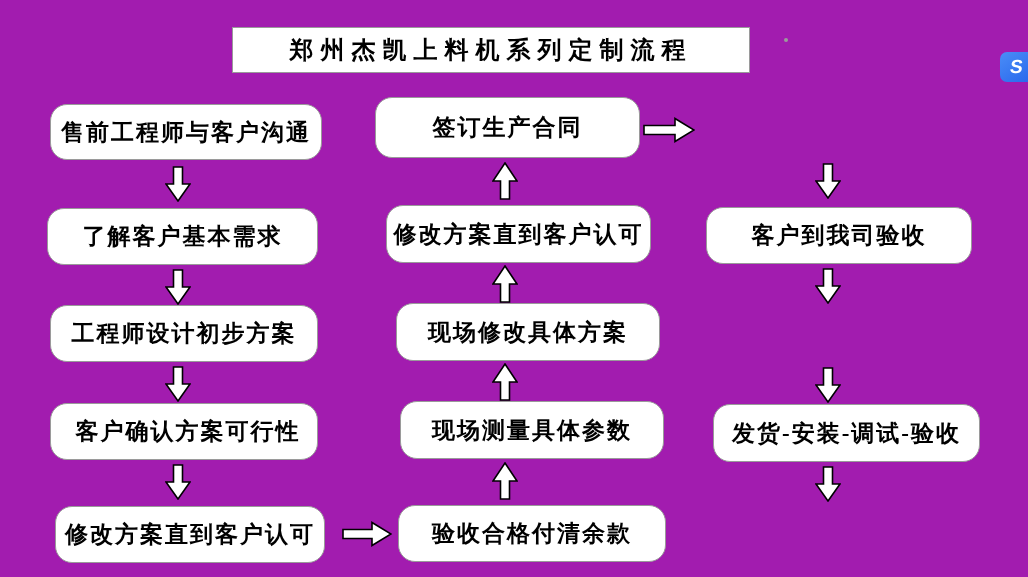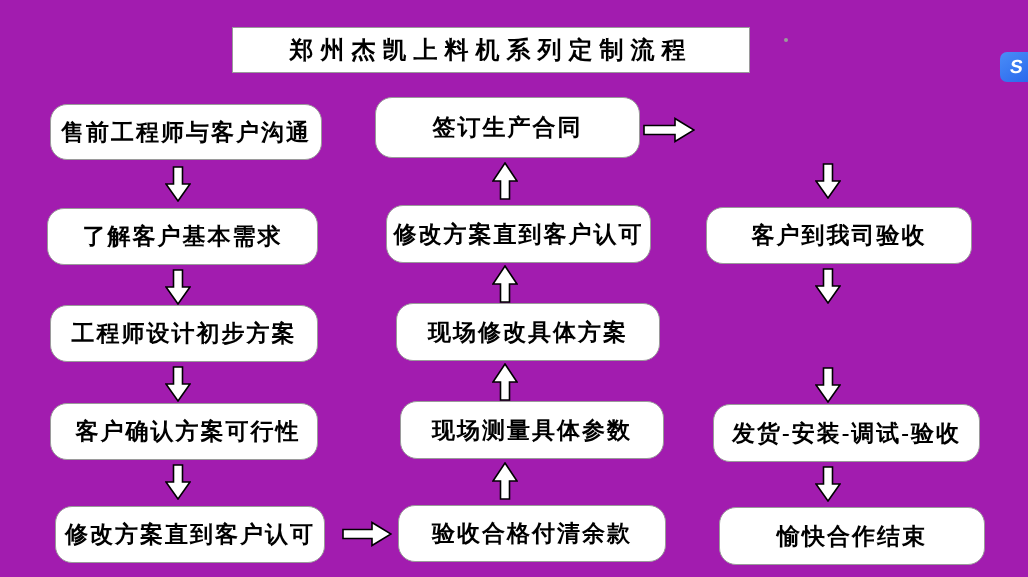--- a/index.html
+++ b/index.html
@@ -63,21 +63,20 @@
   <div class="node" style="left:55px;top:506px;width:270px;height:57px;">修改方案直到客户认可</div>
 
   <div class="node" style="left:375px;top:97px;width:265px;height:61px;font-family:Liberation Serif, serif;">签订生产合同</div>
   <div class="node" style="left:386px;top:205px;width:265px;height:58px;">修改方案直到客户认可</div>
   <div class="node" style="left:396px;top:303px;width:264px;height:58px;">现场修改具体方案</div>
   <div class="node" style="left:400px;top:401px;width:264px;height:58px;">现场测量具体参数</div>
   <div class="node" style="left:398px;top:505px;width:268px;height:57px;">验收合格付清余款</div>
 
   <div class="node" style="left:706px;top:207px;width:266px;height:57px;">客户到我司验收</div>
   <div class="node" style="left:713px;top:404px;width:267px;height:58px;">发货-安装-调试-验收</div>
-  <div class="node" style="left:719px;top:507px;width:266px;height:58px;">愉快合作结束</div>
 
   <div class="arrow" style="left:165px;top:166px;">
     <svg width="26" height="36" viewBox="0 0 26 36">
         <path d="M8.5,1 h9 v17 h7.5 L13,35 L1,18 h7.5 Z" fill="#fff" stroke="#000" stroke-width="1.6"></path>
       </svg>
   </div>
   <div class="arrow" style="left:165px;top:269px;">
     <svg width="26" height="36" viewBox="0 0 26 36">
         <path d="M8.5,1 h9 v17 h7.5 L13,35 L1,18 h7.5 Z" fill="#fff" stroke="#000" stroke-width="1.6"></path>
       </svg>

